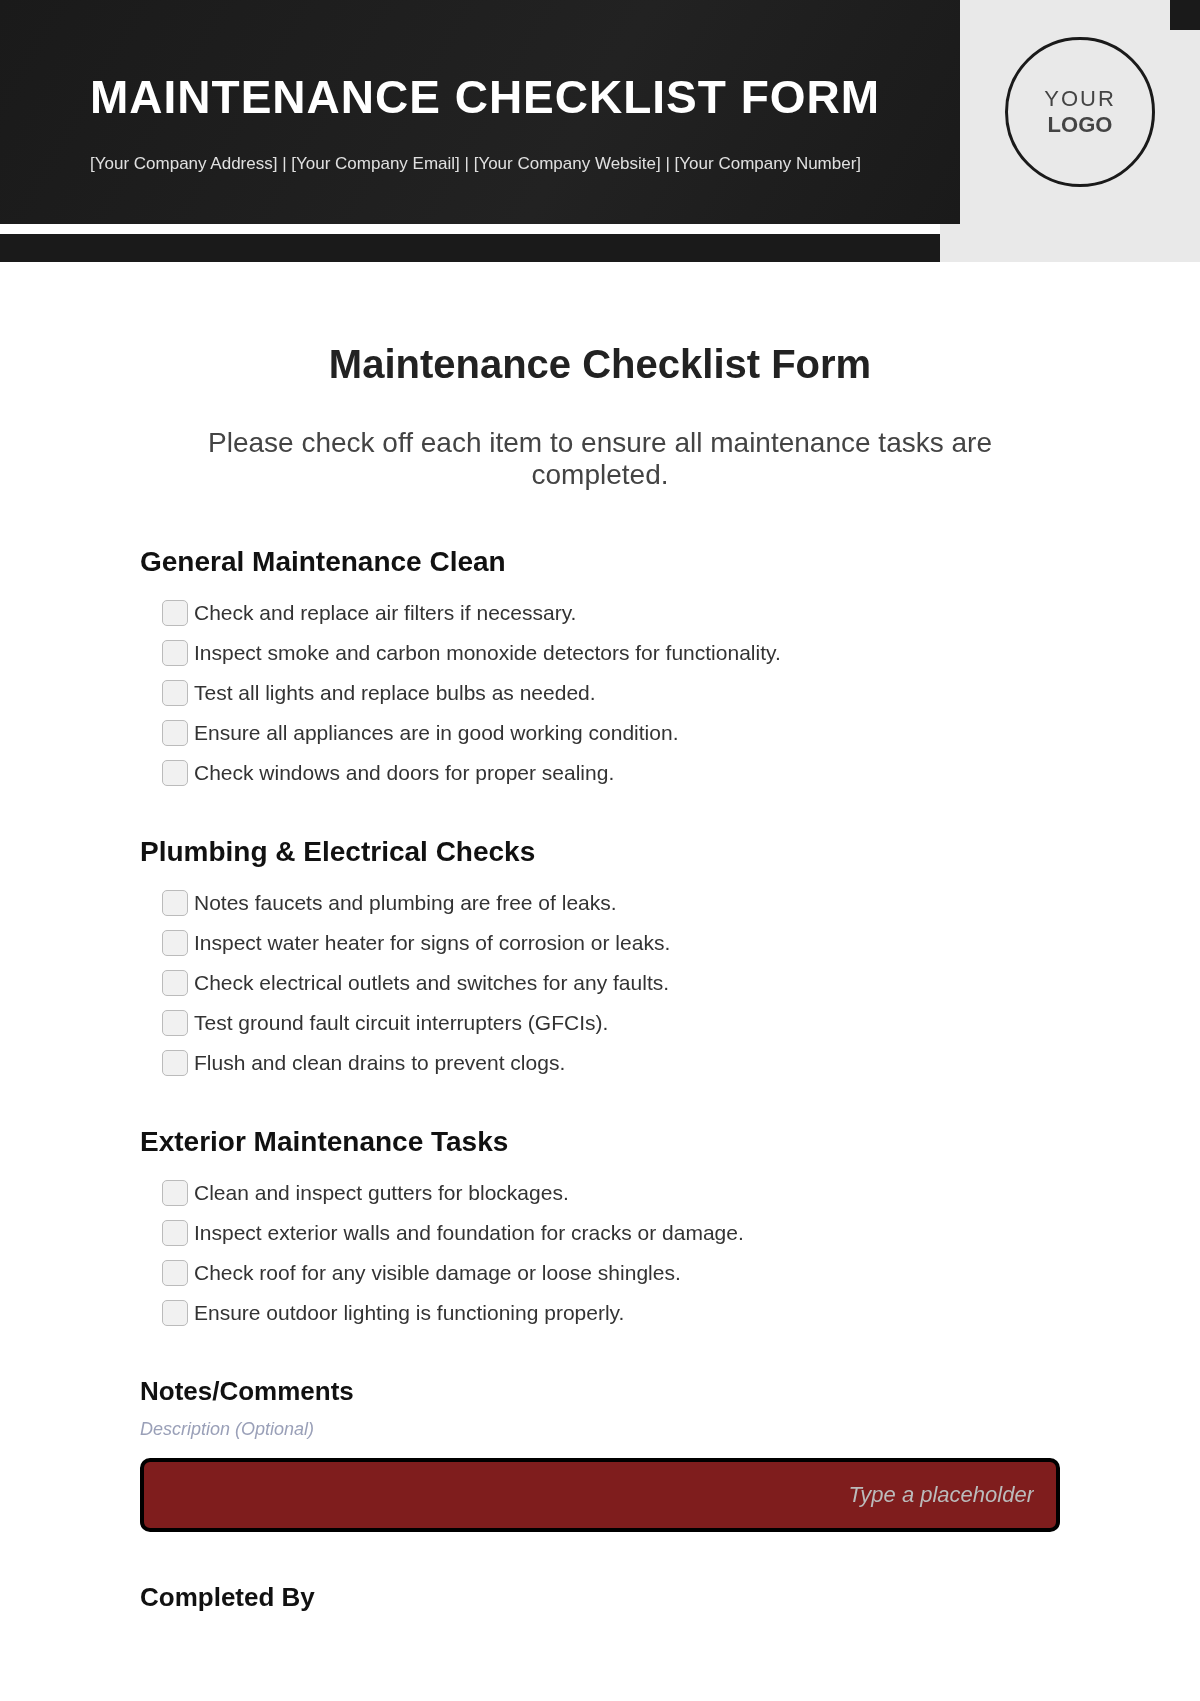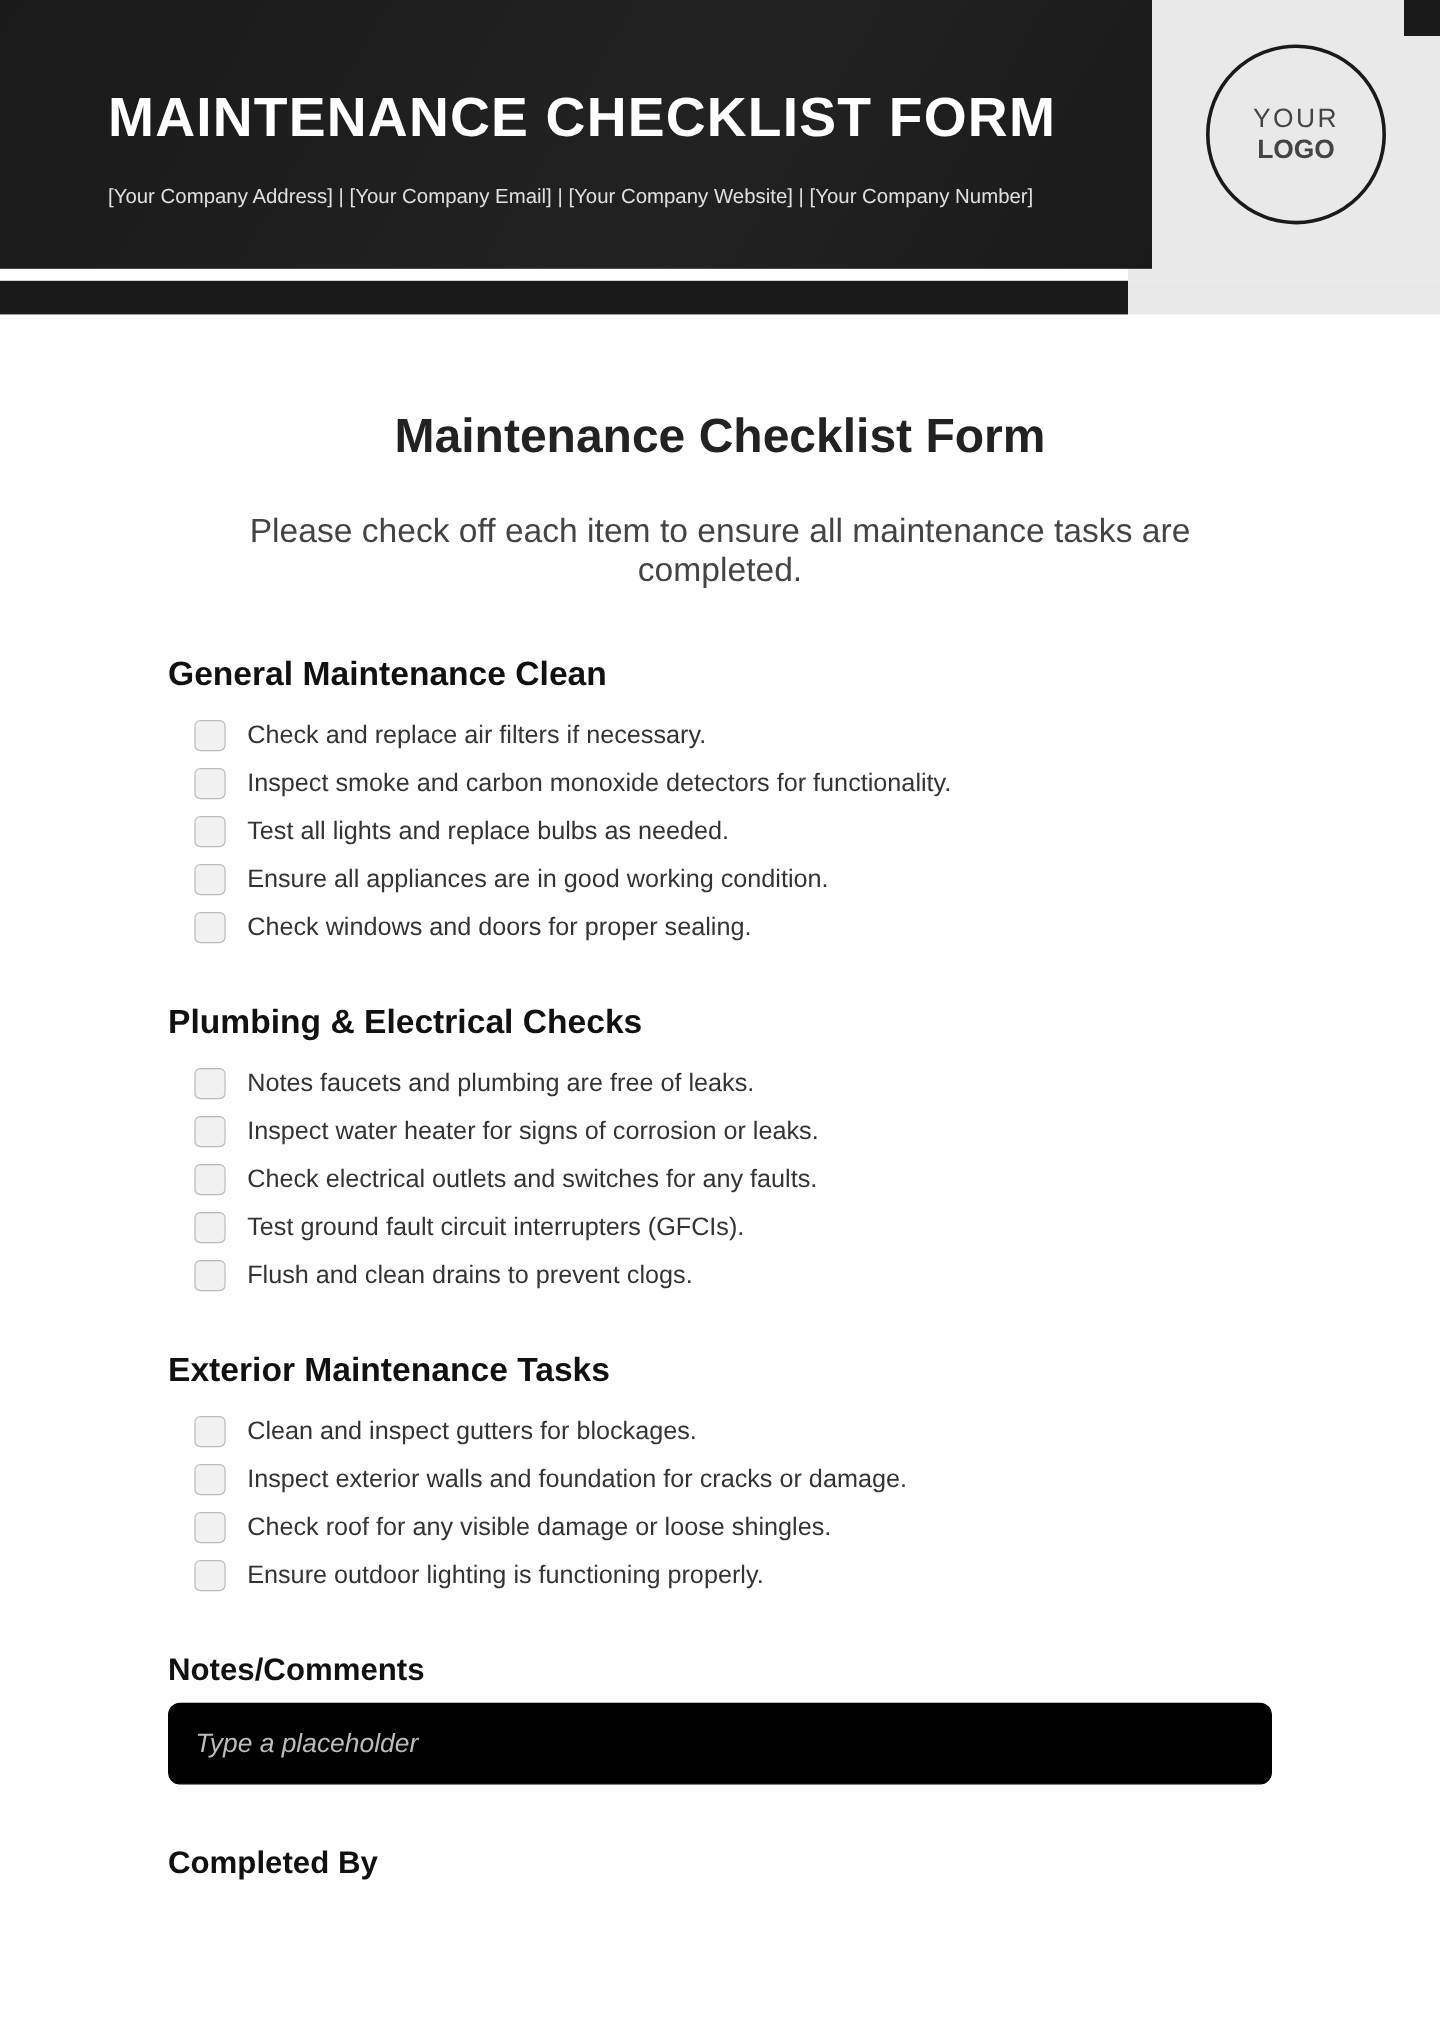--- a/index.html
+++ b/index.html
@@ -96,21 +96,21 @@
     margin-bottom: 22px;
   }
   .checklist {
     list-style: none;
     padding-left: 22px;
     margin-bottom: 50px;
   }
   .checklist li {
     display: flex;
     align-items: center;
-    gap: 18px;
+    gap: 6px;
     margin-bottom: 14px;
   }
   .checkbox {
     width: 26px; height: 26px;
     border: 1px solid #bbb;
     border-radius: 5px;
     background: #f1f1f1;
     flex-shrink: 0;
   }
   .item-text {
@@ -128,24 +128,25 @@
     font-style: italic;
     color: #9aa0b8;
     margin-bottom: 18px;
   }
   .text-input {
     width: 100%;
     padding: 20px 22px;
     font-size: 22px;
     font-style: italic;
     color: #999;
-    border: 1px solid #000000;
+    border: 4px solid #000000;
     border-radius: 10px;
-    background: #000000;
+    background: #7f1d1d;
     font-family: inherit;
+    text-align: right;
   }
   .text-input::placeholder { color: #bbb; font-style: italic; }
   .notes-section { margin-bottom: 50px; }
   .completed-section { margin-bottom: 20px; }
 </style>
 </head>
 <body>
 
 <div class="header-area">
   <div class="header-dark">
@@ -234,19 +235,20 @@
         </li>
         <li>
           <span class="checkbox"></span>
           <span class="item-text">Ensure outdoor lighting is functioning properly.</span>
         </li>
       </ul>
     </div>
 
   <div class="notes-section">
     <div class="field-label">Notes/Comments</div>
+    <div class="field-desc">Description (Optional)</div>
     <input type="text" class="text-input" placeholder="Type a placeholder" style="">
   </div>
 
   <div class="completed-section">
     <div class="field-label">Completed By</div>
   </div>
 </div>
 
 </body></html>

